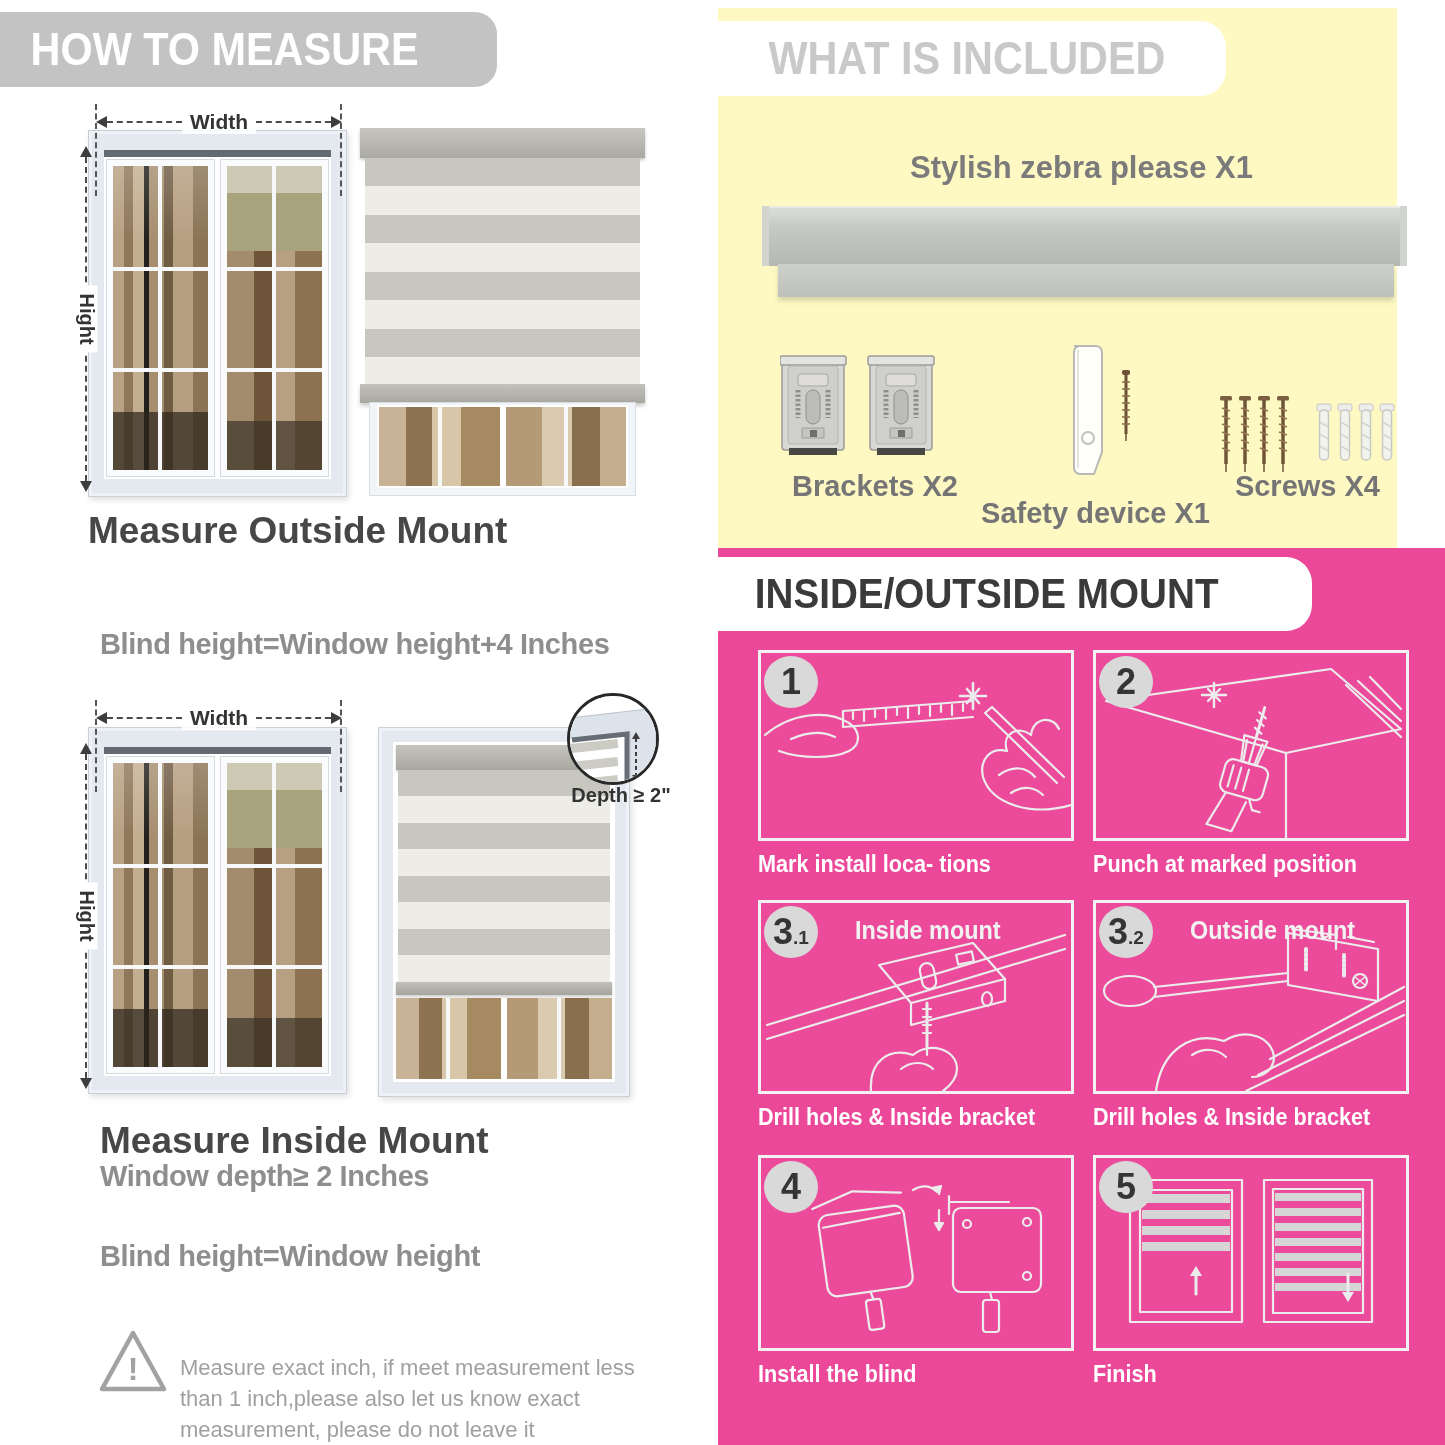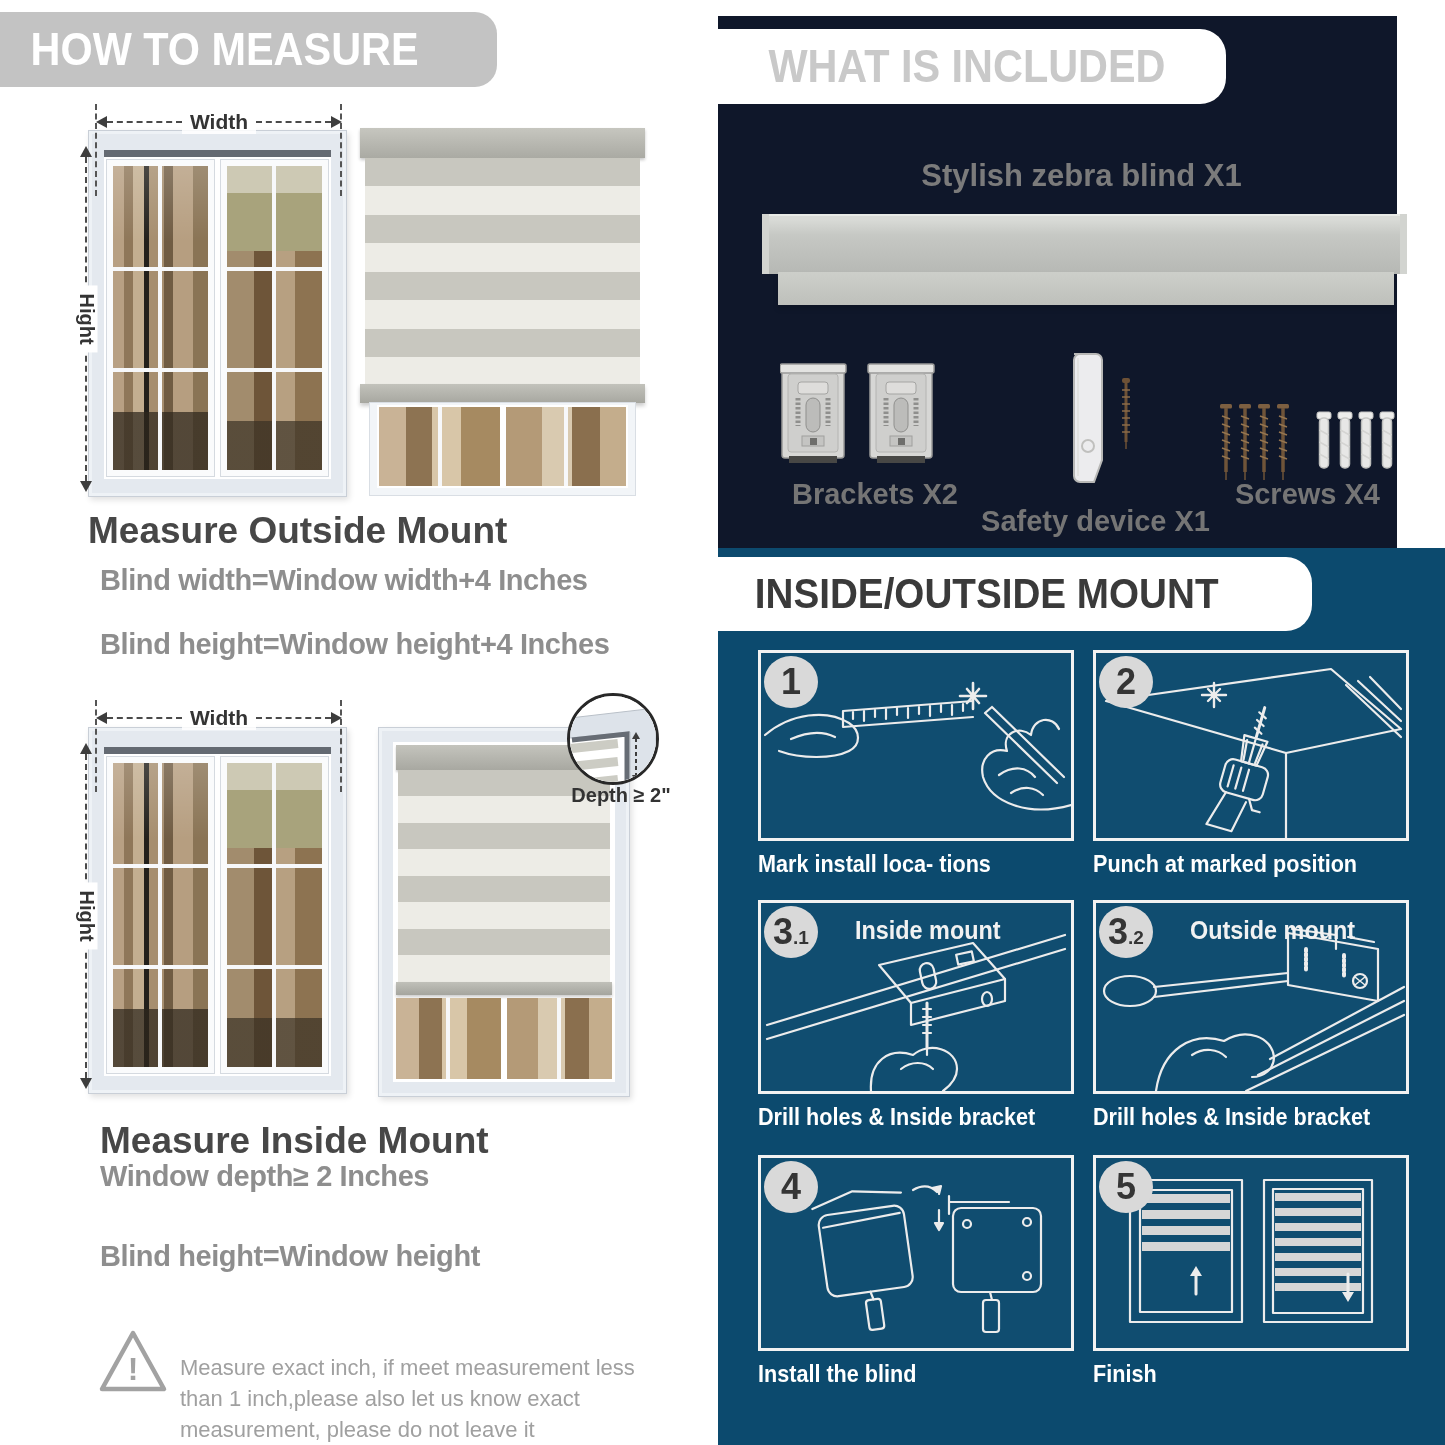--- a/index.html
+++ b/index.html
@@ -67,34 +67,34 @@
 
   .magnifier{position:absolute;width:86px;height:86px;border-radius:50%;border:3px solid #282828;overflow:hidden;background:#fff;z-index:6;}
   .depth-lbl{position:absolute;font-size:20px;font-weight:bold;color:#333;white-space:nowrap;z-index:6;}
 
   .sec-title{position:absolute;font-size:37px;font-weight:bold;color:#474747;white-space:nowrap;}
   .sec-line{position:absolute;font-size:29px;font-weight:bold;color:#8e8e8e;letter-spacing:-.4px;white-space:nowrap;}
   .warn-text{position:absolute;width:492px;font-size:22px;font-weight:500;color:#a0a0a0;line-height:1.42;margin-top:32px;}
 
   
   .right-col{position:absolute;left:718px;top:0;width:727px;height:1445px;}
-  .included{position:absolute;left:0;top:16px;width:679px;height:548px;background:#0f172a;}
+  .included{position:absolute;left:0;top:8px;width:679px;height:548px;background:#fef9c3;}
   .included-hdr{position:absolute;left:0;top:13px;width:508px;height:75px;background:#fff;border-radius:0 26px 26px 0;
     color:#c9c9c9;font-weight:bold;font-size:46px;line-height:75px;}
   .included-hdr .hx{display:inline-block;transform:scaleX(.9);transform-origin:left center;padding-left:56px;white-space:nowrap;}
   .product-lbl{position:absolute;left:0;top:142px;width:727px;text-align:center;font-size:31px;font-weight:bold;color:#7b7b7b;}
   .headrail{position:absolute;left:44px;top:198px;width:645px;height:95px;}
   .hr-main{position:absolute;left:0;right:0;top:0;height:60px;
     background:linear-gradient(180deg,#d8dad6 0 10%,#c6c8c4 35%,#b6b8b4 100%);
     border-left:7px solid #d2d4d0;border-right:7px solid #d2d4d0;box-shadow:inset 0 2px 0 #e8eae6;}
   .hr-under{position:absolute;left:16px;right:13px;top:58px;height:33px;
     background:linear-gradient(180deg,#cdcfca,#bec0bb);box-shadow:0 4px 5px rgba(0,0,0,.15);}
   .item-lbl{position:absolute;text-align:right;font-size:29px;font-weight:bold;color:#757575;white-space:nowrap;}
 
-  .mount{position:absolute;left:0;top:548px;width:727px;height:897px;background:#0c4a6e;}
+  .mount{position:absolute;left:0;top:548px;width:727px;height:897px;background:#ec4899;}
   .mount-hdr{position:absolute;left:0;top:9px;width:594px;height:74px;background:#fff;border-radius:0 26px 26px 0;
     color:#3a3a3a;font-weight:bold;font-size:42px;line-height:74px;}
   .mount-hdr .hx{display:inline-block;transform:scaleX(.92);transform-origin:left center;padding-left:40px;white-space:nowrap;}
   .step{position:absolute;width:316px;}
   .panel{position:relative;width:310px;border:3px solid #f2f2f2;background:rgba(255,255,255,.02);}
   .badge{position:absolute;left:3px;top:3px;min-width:54px;height:52px;border-radius:50%;background:#d9d9d9;
     display:flex;align-items:center;justify-content:center;font-weight:bold;color:#353535;font-size:36px;z-index:2;}
   .badge .sub{font-size:19px;margin-top:12px;}
   .step-title{position:absolute;left:94px;top:12px;font-size:26px;font-weight:bold;color:#f2f2f2;z-index:2;
     transform:scaleX(.9);transform-origin:left center;white-space:nowrap;}
@@ -152,21 +152,20 @@
         <div class="bw-glass ph-street">
             <div class="bw-muntin"></div>
           </div>
         <div class="bw-glass ph-street2">
             <div class="bw-muntin"></div>
           </div>
       </div>
     </div>
 
     <div class="sec-title" style="left:88px;top:510px;">Measure Outside Mount</div>
-    <div class="sec-line" style="left:100px;top:564px;">Blind width=Window width+4 Inches</div>
     <div class="sec-line" style="left:100px;top:628px;">Blind height=Window height+4 Inches</div>
 
     <div class="w-arrow" style="left:96px;top:706px;width:246px;">
       <span class="head-l"></span>
         <span class="dash"></span>
       <span class="lbl">Width</span>
       <span class="dash"></span>
         <span class="head-r"></span>
     </div>
     <div class="bound" style="left:95px;top:700px;height:92px;"></div>
@@ -236,21 +235,21 @@
     </div>
     <div class="warn-text" style="left:180px;top:1320px;">Measure exact inch, if meet measurement less than 1 inch,please also let us know exact measurement, please do not leave it</div>
   </div>
 
   <div class="right-col">
 
     <div class="included">
       <div class="included-hdr">
         <span class="hx">WHAT IS INCLUDED</span>
       </div>
-      <div class="product-lbl">Stylish zebra blind X1</div>
+      <div class="product-lbl">Stylish zebra please X1</div>
 
       <div class="headrail">
         <div class="hr-main"></div>
         <div class="hr-under"></div>
       </div>
 
       <svg class="abs lineart" style="left:62px;top:342px;" width="160" height="118" viewBox="0 0 160 118">
         <defs>
           <g id="brk">
             <rect x="2" y="10" width="62" height="90" rx="3" fill="#d7d7d5" stroke="#9b9b99" stroke-width="1.5"></rect>

